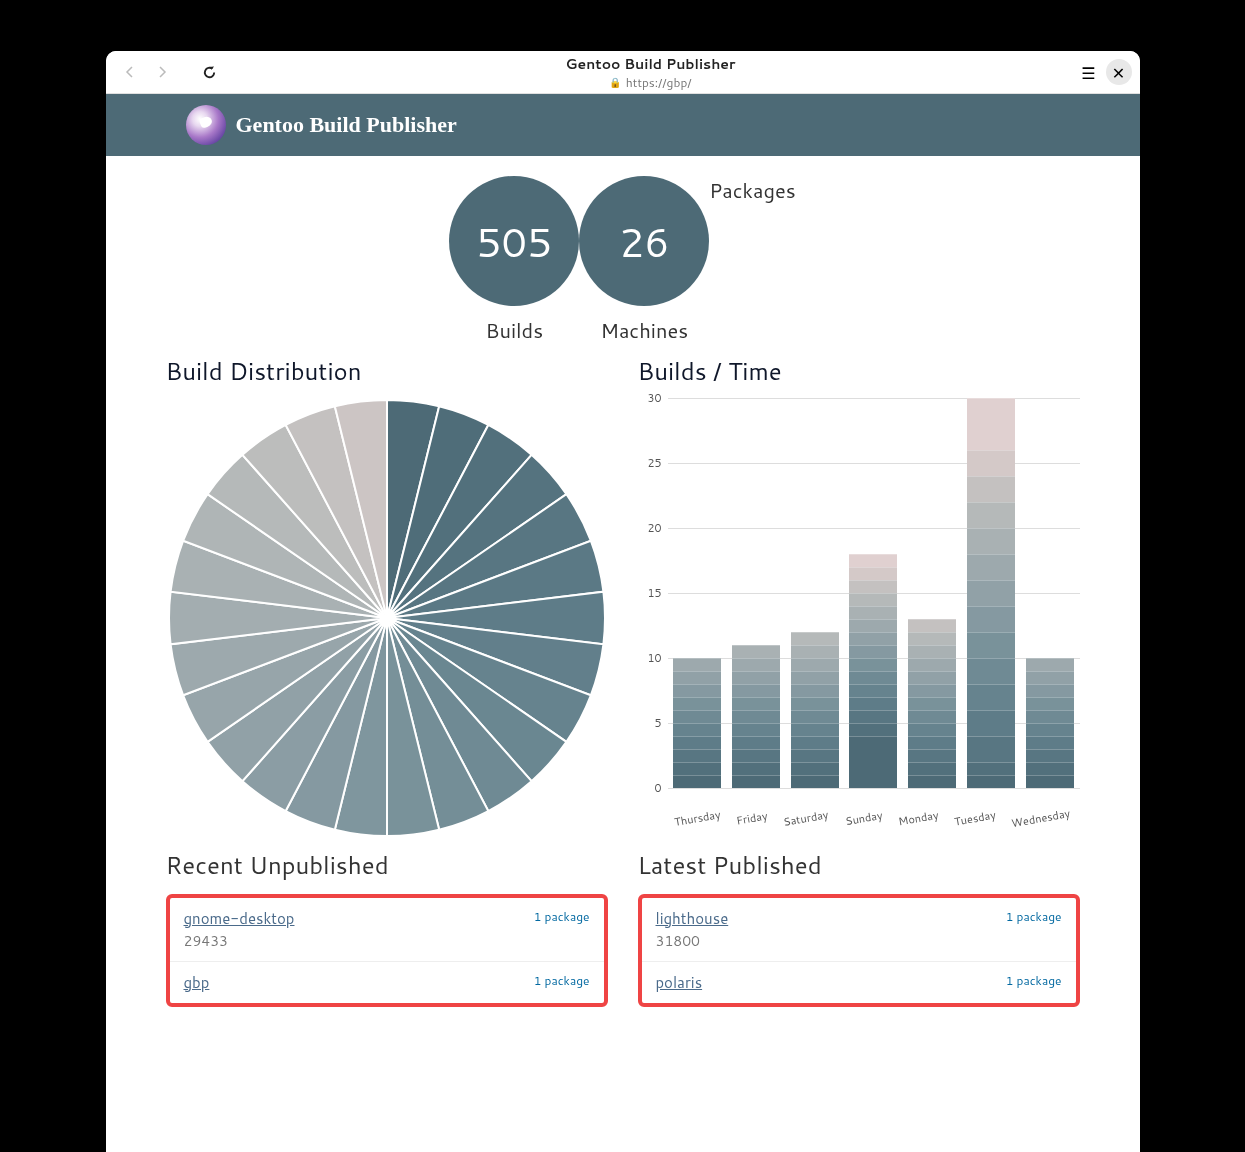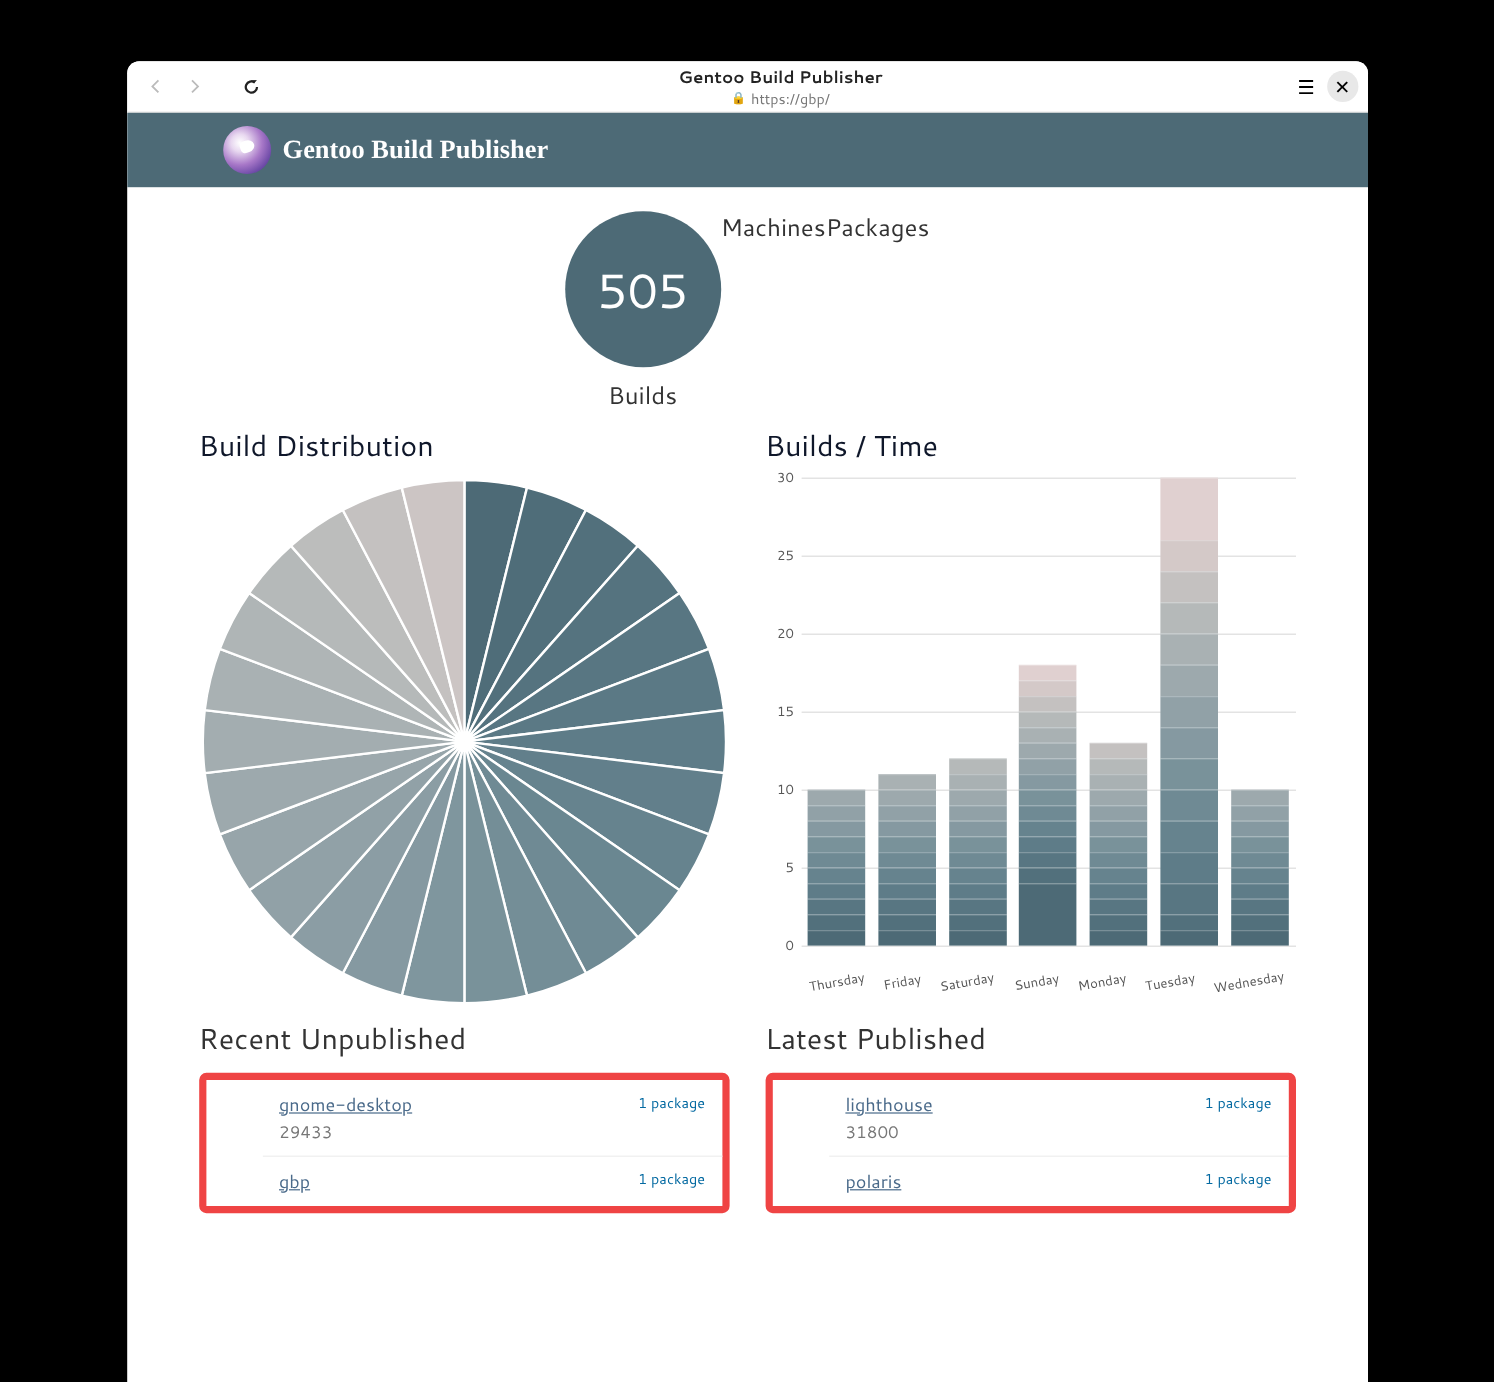--- a/index.html
+++ b/index.html
@@ -35,21 +35,21 @@
 .y-tick { position: absolute; right: 4px; font-size: 11px; color: #555; transform: translateY(-50%); }
 .grid-line { position: absolute; left: 30px; right: 0; height: 1px; background: #ddd; }
 .bars { position: absolute; left: 30px; right: 0; top: 0; bottom: 30px; display: flex; justify-content: space-around; align-items: flex-end; }
 .bar-group { width: 48px; display: flex; flex-direction: column-reverse; }
 .bar-seg { width: 100%; }
 .x-labels { position: absolute; left: 30px; right: 0; bottom: 0; height: 28px; display: flex; justify-content: space-around; }
 .x-label { font-size: 11px; color: #555; transform: rotate(-10deg); transform-origin: center; }
 .panels { display: flex; gap: 30px; margin-top: 10px; }
 .panel { flex: 1; }
 .panel-title { font-size: 24px; color: #333; margin-bottom: 12px; font-weight: 400; }
-.panel-list { border: 6px solid #ef4444; border-radius: 6px; padding-left: 47px; }
+.panel-list { border: 4px solid #ef4444; border-radius: 6px; }
 .panel-row { display: flex; justify-content: space-between; padding: 10px 14px; border-bottom: 1px solid #eee; }
 .panel-row:last-child { border-bottom: none; }
 .row-left { }
 .row-name { color: #4a6a8a; text-decoration: underline; font-size: 15px; cursor: pointer; }
 .row-id { color: #777; font-size: 14px; margin-top: 2px; }
 .row-right { color: #0369a1; font-size: 12px; }
 </style>
 </head>
 <body>
 
@@ -91,20 +91,23 @@
 
   <div class="content">
     <div class="stats">
       <div class="stat">
         <div class="stat-circle">
             <span class="stat-value">505</span>
           </div>
         <div class="stat-label">Builds</div>
       </div>
       <div class="stat">
+        <div class="stat-circle">
+            <span class="stat-value">26</span>
+          </div>
         <div class="stat-label">Machines</div>
       </div>
       <div class="stat">
         <div class="stat-label">Packages</div>
       </div>
     </div>
 
     <div class="charts">
       <div class="chart-section">
         <div class="chart-title">Build Distribution</div>

